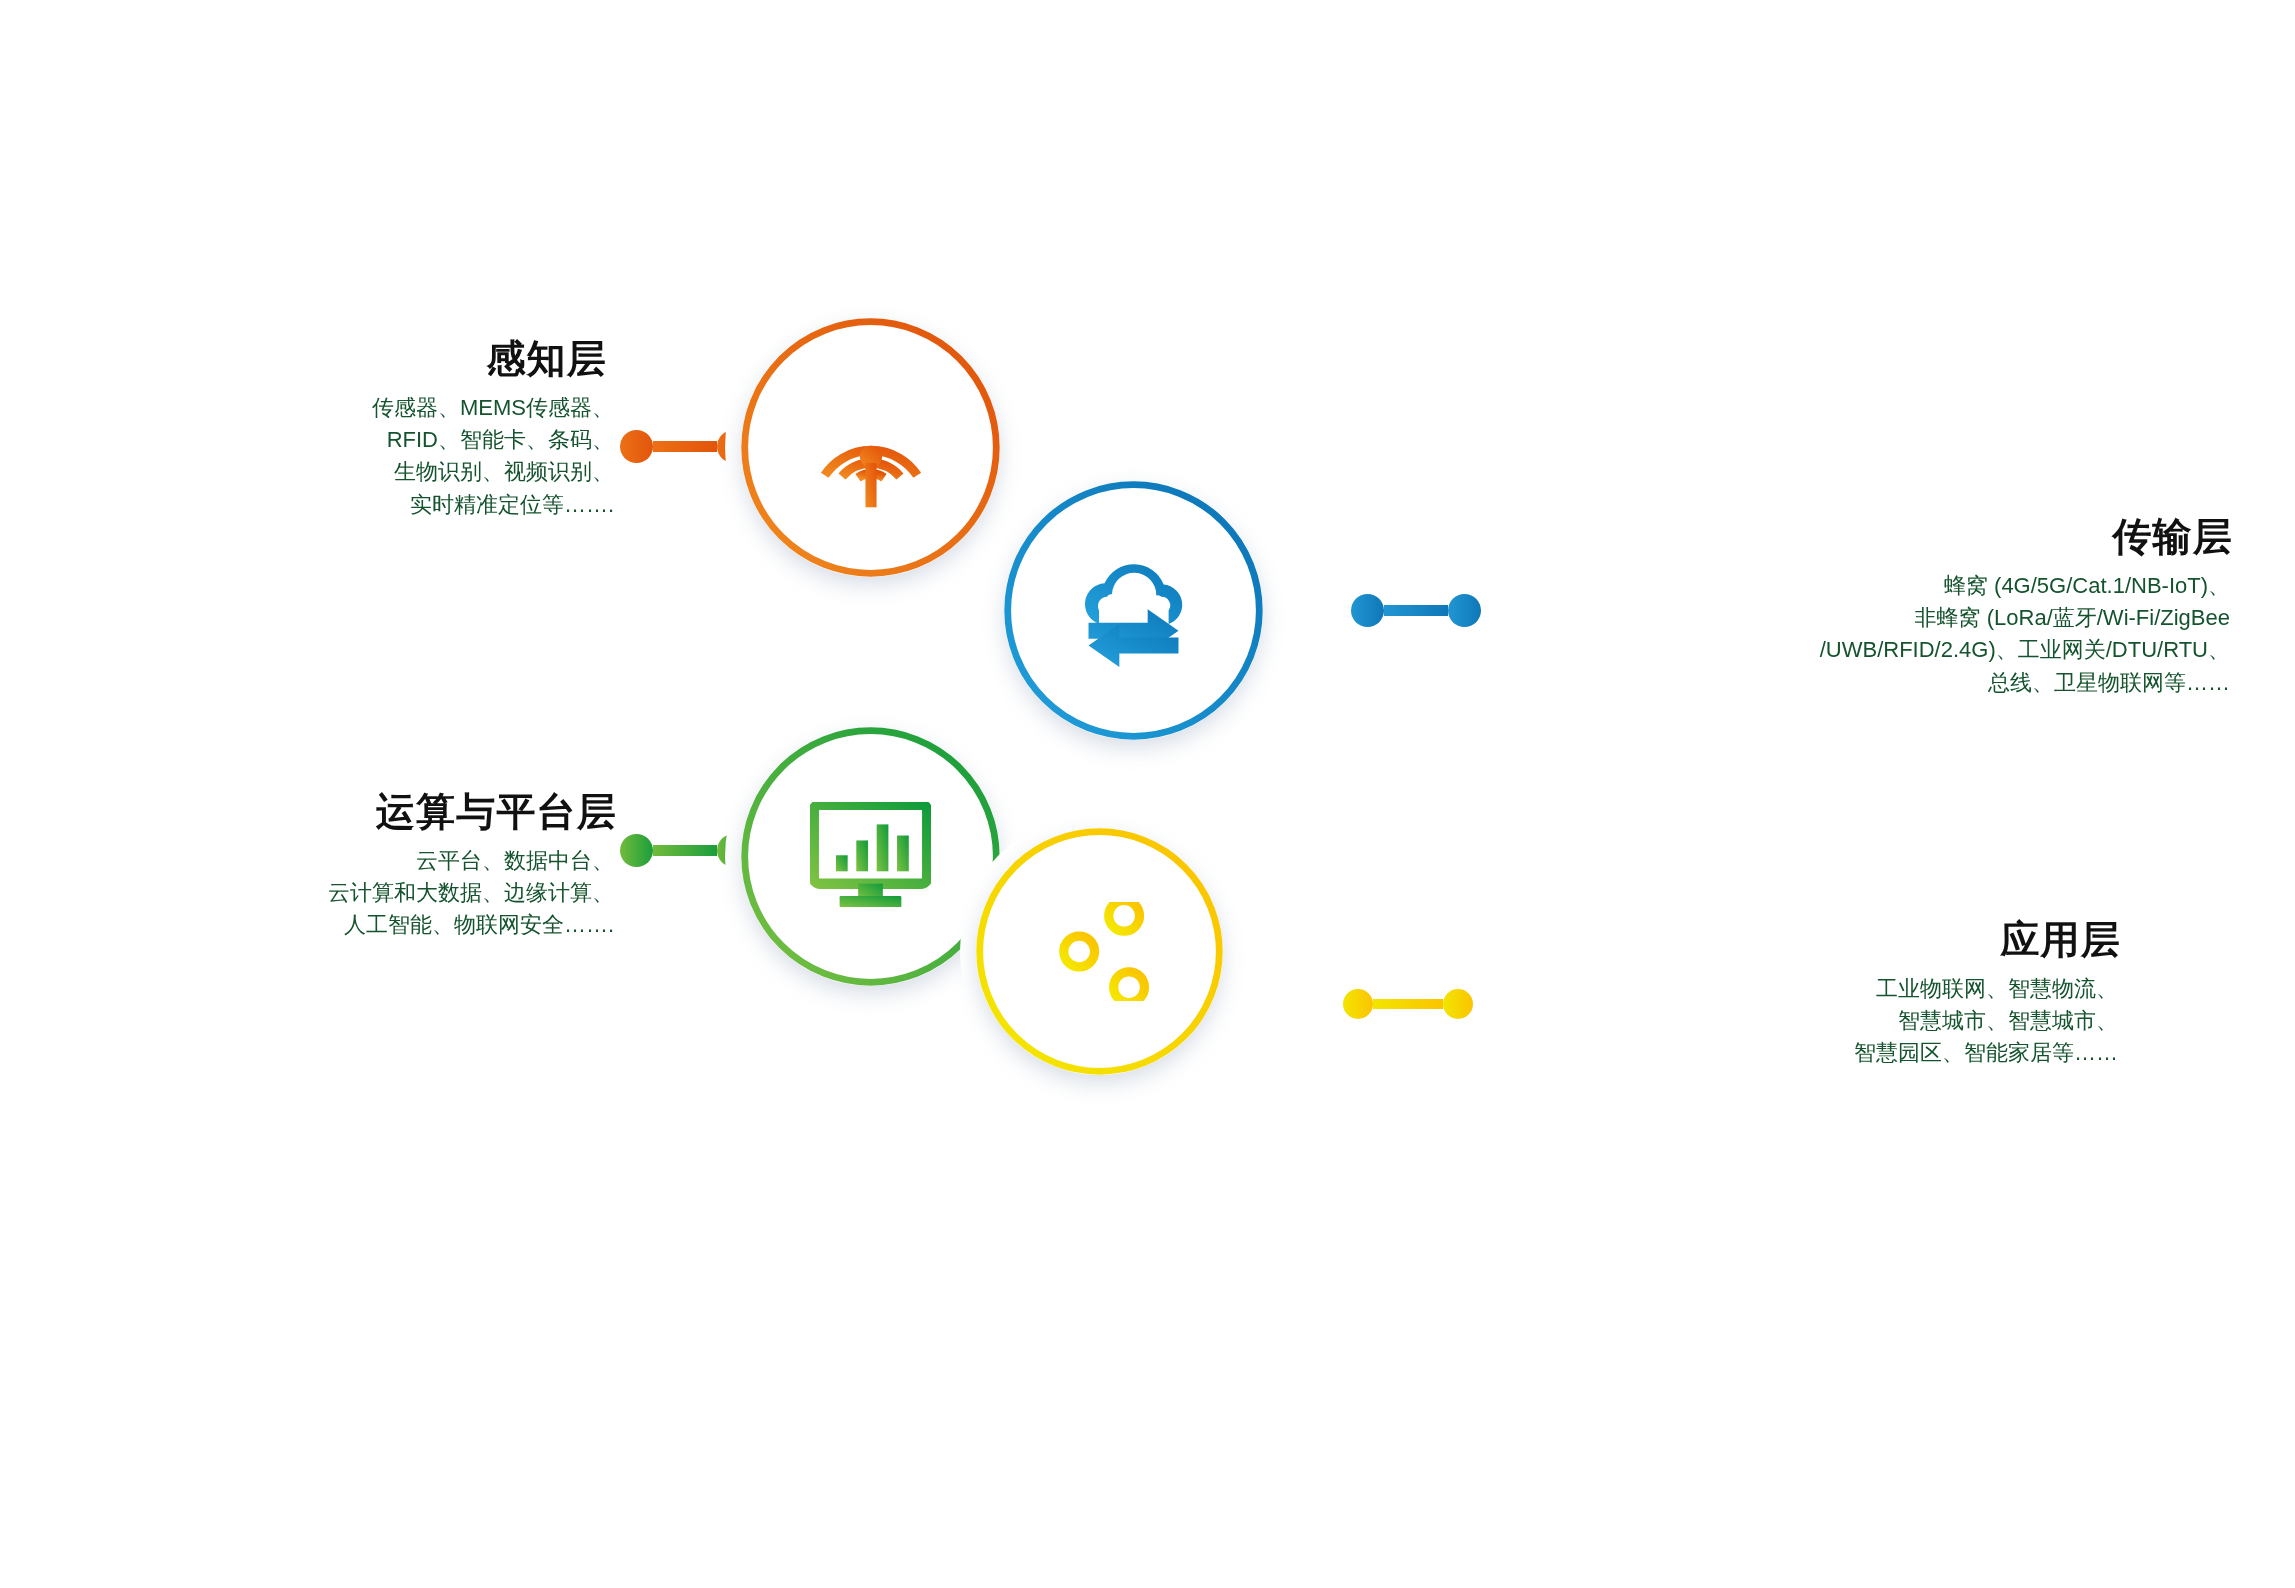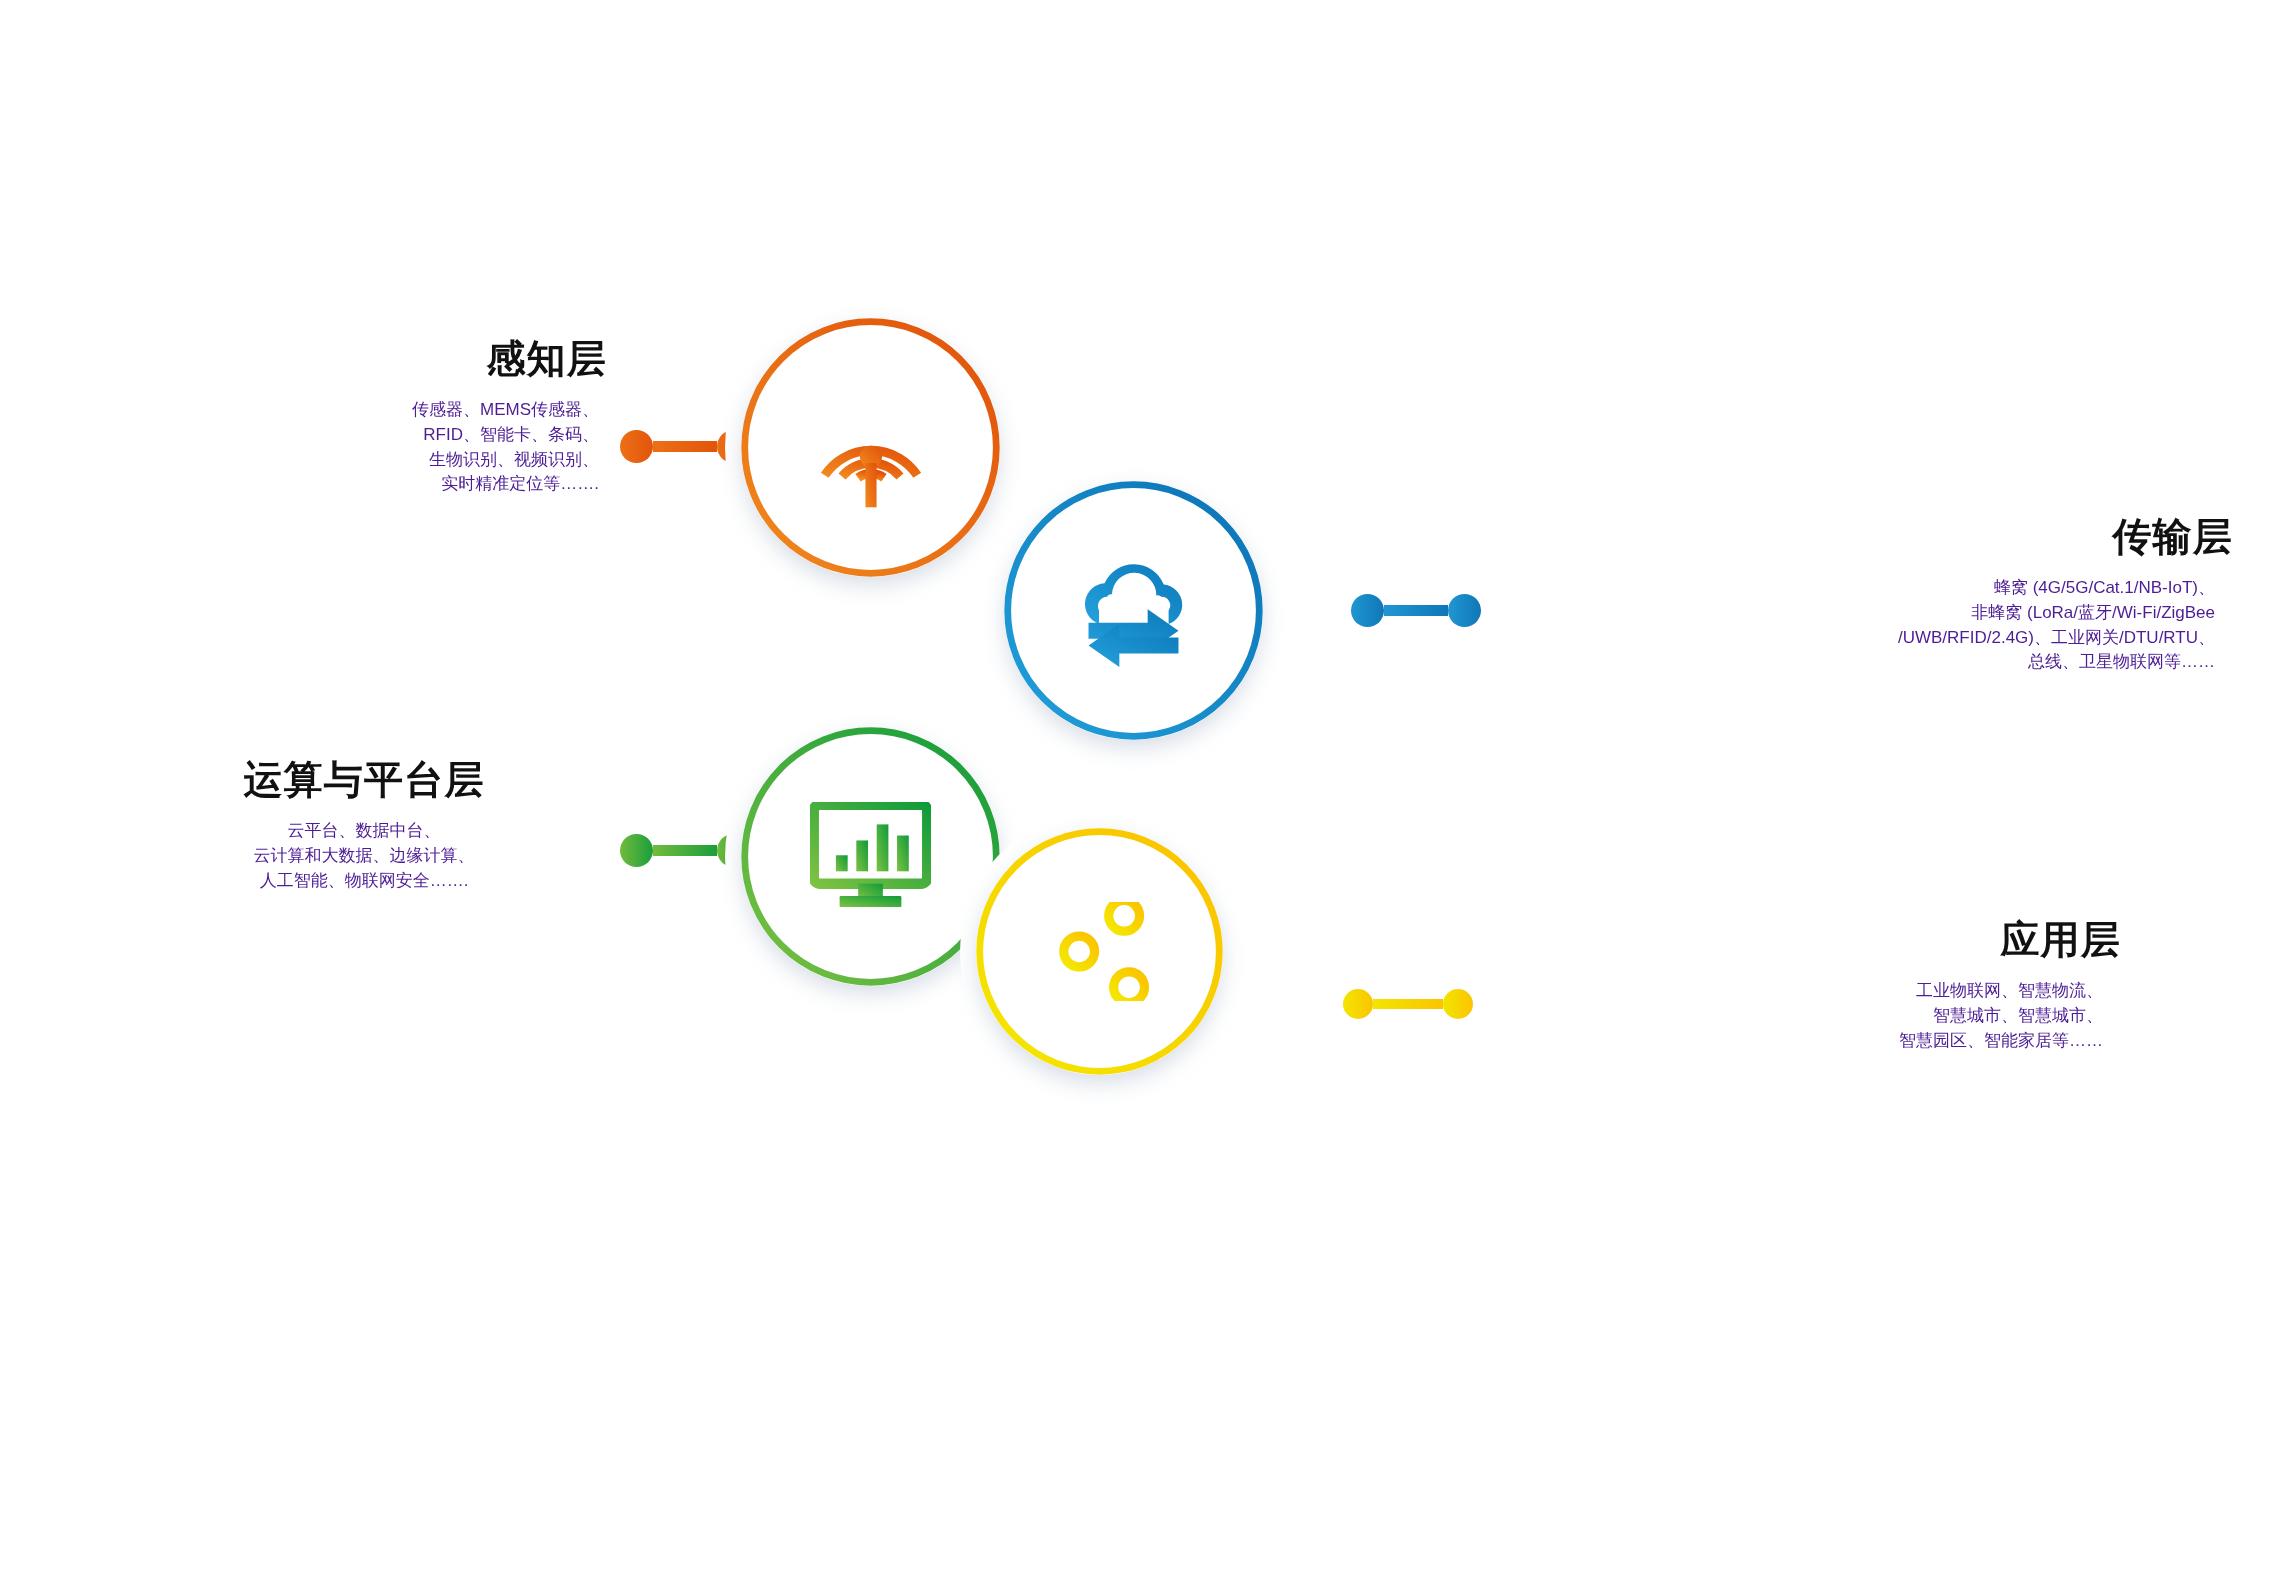--- a/index.html
+++ b/index.html
@@ -28,28 +28,28 @@
 
   #conn-sensing{left:620px;top:430px;width:130px;}
   #conn-compute{left:620px;top:834px;width:130px;}
   #conn-transport{left:1351px;top:594px;width:130px;}
   #conn-application{left:1343px;top:989px;width:130px;}
 
   
   .block{position:absolute;z-index:10;}
   .block .title{font-weight:bold;font-size:39px;line-height:1.05;
                 letter-spacing:1.2px;color:#111111;margin:0 0 12.3px 0;}
-  .block .desc{font-size:17px;line-height:1.46;color:#4c1d95;margin:18px;
+  .block .desc{font-size:22px;line-height:1.46;color:#14532d;margin:3px;
                white-space:pre-line;}
   .align-right{text-align:right;}
   .align-left{text-align:right;}
 
   #block-sensing{left:185px;top:339px;width:432px;}
   #block-sensing .title{margin-right:10px;}
-  #block-compute{left:111px;top:760px;width:506px;text-align:center;}
+  #block-compute{left:111px;top:792px;width:506px;}
   #block-transport{left:1499px;top:517px;width:734px;}
   #block-application{left:1504px;top:920px;width:617px;}
 </style>
 </head>
 <body>
 
 <div class="stage">
 
   <div class="connector" id="conn-sensing">
     <span class="dot" style="background: linear-gradient(90deg, rgb(236, 112, 21), rgb(226, 85, 12));"></span>

